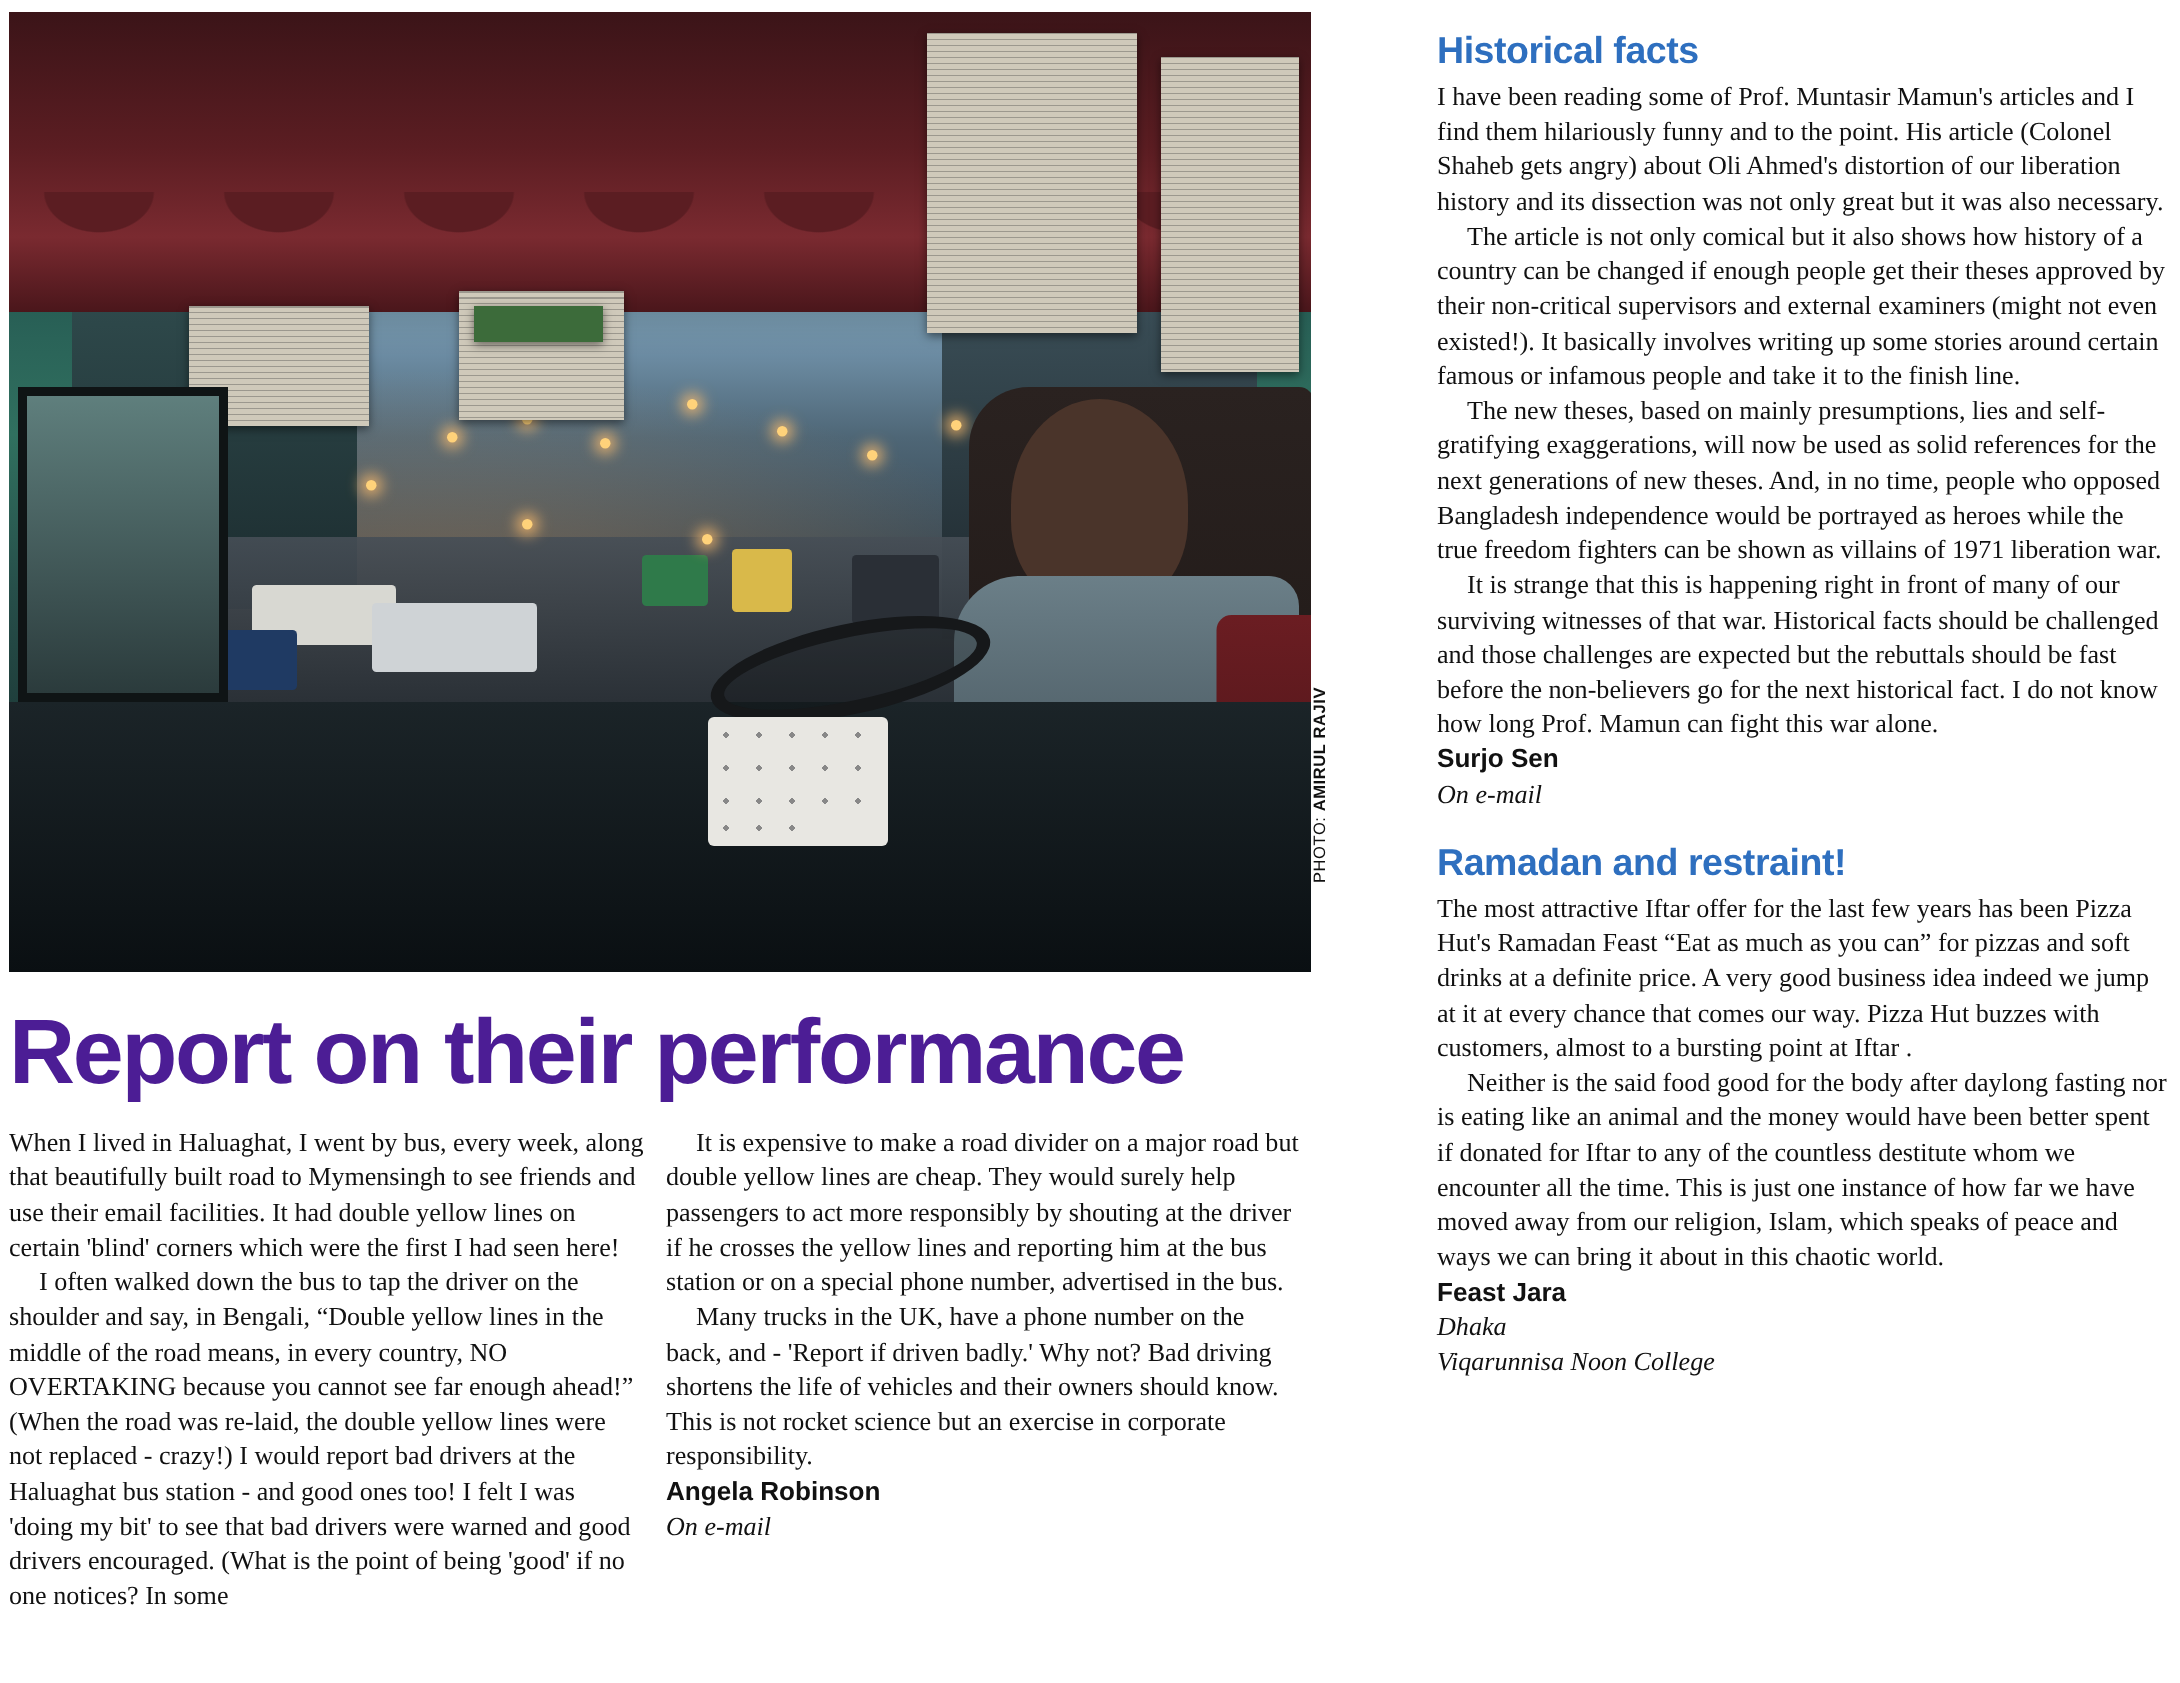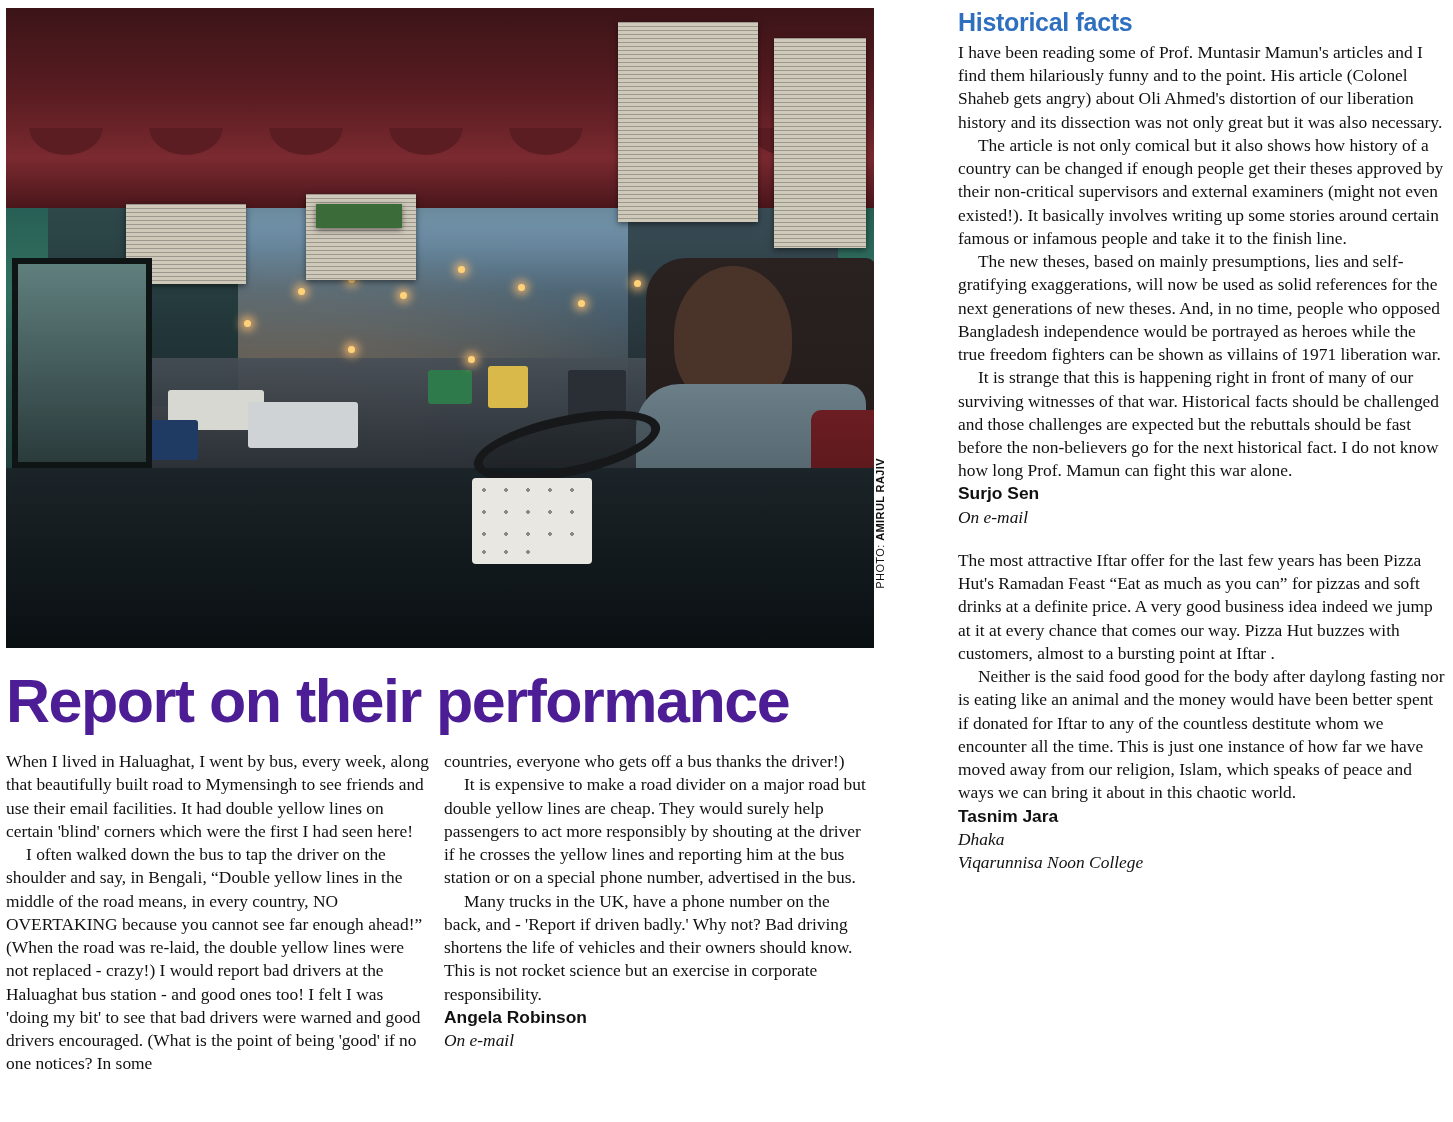--- a/index.html
+++ b/index.html
@@ -203,21 +203,21 @@
     font-style: italic;
     font-size: 17.4px;
     line-height: 1.335;
     margin: 0;
   }
 
   
   .right-col {
     position: absolute;
     left: 958px;
-    top: 8px;
+    top: 20px;
     width: 487px;
   }
   .letter-title {
     font-family: "Liberation Sans", sans-serif;
     font-weight: 700;
     font-size: 25px;
     letter-spacing: -0.3px;
     color: #2e6fbf;
     margin: 0 0 4px 0;
   }
@@ -292,21 +292,20 @@
     </div>
 
     <h1 class="headline">Report on their performance</h1>
 
     <div class="two-col">
       <div class="col body-text">
         <p>When I lived in Haluaghat, I went by bus, every week, along that beautifully built road to Mymensingh to see friends and use their email facilities. It had double yellow lines on certain 'blind' corners which were the first I had seen here!</p>
         <p class="ind">I often walked down the bus to tap the driver on the shoulder and say, in Bengali, “Double yellow lines in the middle of the road means, in every country, NO OVERTAKING because you cannot see far enough ahead!” (When the road was re-laid, the double yellow lines were not replaced - crazy!) I would report bad drivers at the Haluaghat bus station - and good ones too! I felt I was 'doing my bit' to see that bad drivers were warned and good drivers encouraged. (What is the point of being 'good' if no one notices? In some</p>
       </div>
       <div class="col body-text">
-        <p>countries, everyone who gets off a bus thanks the driver!)</p>
         <p class="ind">It is expensive to make a road divider on a major road but double yellow lines are cheap. They would surely help passengers to act more responsibly by shouting at the driver if he crosses the yellow lines and reporting him at the bus station or on a special phone number, advertised in the bus.</p>
         <p class="ind">Many trucks in the UK, have a phone number on the back, and - 'Report if driven badly.' Why not? Bad driving shortens the life of vehicles and their owners should know. This is not rocket science but an exercise in corporate responsibility.</p>
         <p class="sig-name">Angela Robinson</p>
         <p class="sig-sub">On e-mail</p>
       </div>
     </div>
   </div>
 
   <div class="right-col">
 
@@ -314,21 +313,22 @@
       <h2 class="letter-title">Historical facts</h2>
       <p>I have been reading some of Prof. Muntasir Mamun's articles and I find them hilariously funny and to the point. His article (Colonel Shaheb gets angry) about Oli Ahmed's distortion of our liberation history and its dissection was not only great but it was also necessary.</p>
       <p class="ind">The article is not only comical but it also shows how history of a country can be changed if enough people get their theses approved by their non-critical supervisors and external examiners (might not even existed!). It basically involves writing up some stories around certain famous or infamous people and take it to the finish line.</p>
       <p class="ind">The new theses, based on mainly presumptions, lies and self-gratifying exaggerations, will now be used as solid references for the next generations of new theses. And, in no time, people who opposed Bangladesh independence would be portrayed as heroes while the true freedom fighters can be shown as villains of 1971 liberation war.</p>
       <p class="ind">It is strange that this is happening right in front of many of our surviving witnesses of that war. Historical facts should be challenged and those challenges are expected but the rebuttals should be fast before the non-believers go for the next historical fact. I do not know how long Prof. Mamun can fight this war alone.</p>
       <p class="sig-name">Surjo Sen</p>
       <p class="sig-sub">On e-mail</p>
     </div>
 
     <div class="letter">
+      <h2 class="letter-title">Ramadan and restraint!</h2>
       <p>The most attractive Iftar offer for the last few years has been Pizza Hut's Ramadan Feast “Eat as much as you can” for pizzas and soft drinks at a definite price. A very good business idea indeed we jump at it at every chance that comes our way. Pizza Hut buzzes with customers, almost to a bursting point at Iftar .</p>
       <p class="ind">Neither is the said food good for the body after daylong fasting nor is eating like an animal and the money would have been better spent if donated for Iftar to any of the countless destitute whom we encounter all the time. This is just one instance of how far we have moved away from our religion, Islam, which speaks of peace and ways we can bring it about in this chaotic world.</p>
-      <p class="sig-name">Tasnim Jara</p>
+      <p class="sig-name">Feast Jara</p>
       <p class="sig-sub">Dhaka</p>
       <p class="sig-sub">Viqarunnisa Noon College</p>
     </div>
 
   </div>
 </div>
 
 </body></html>

